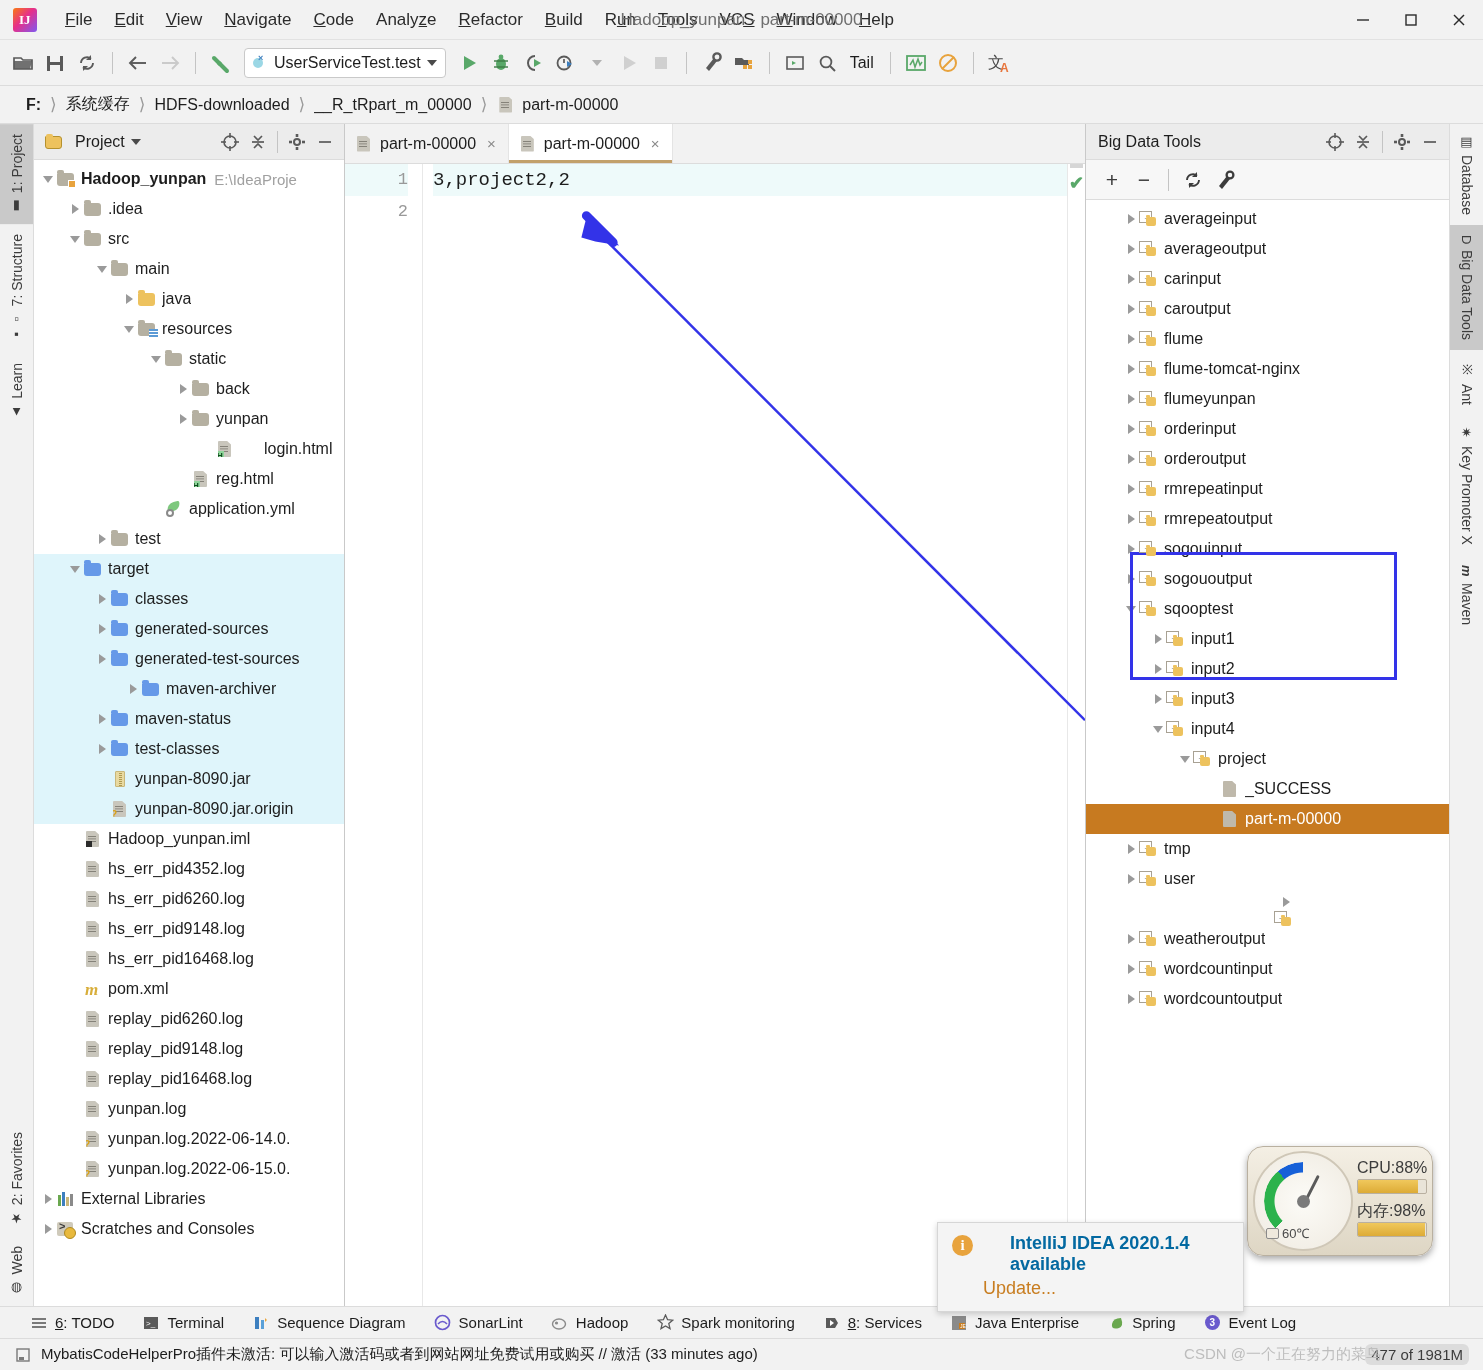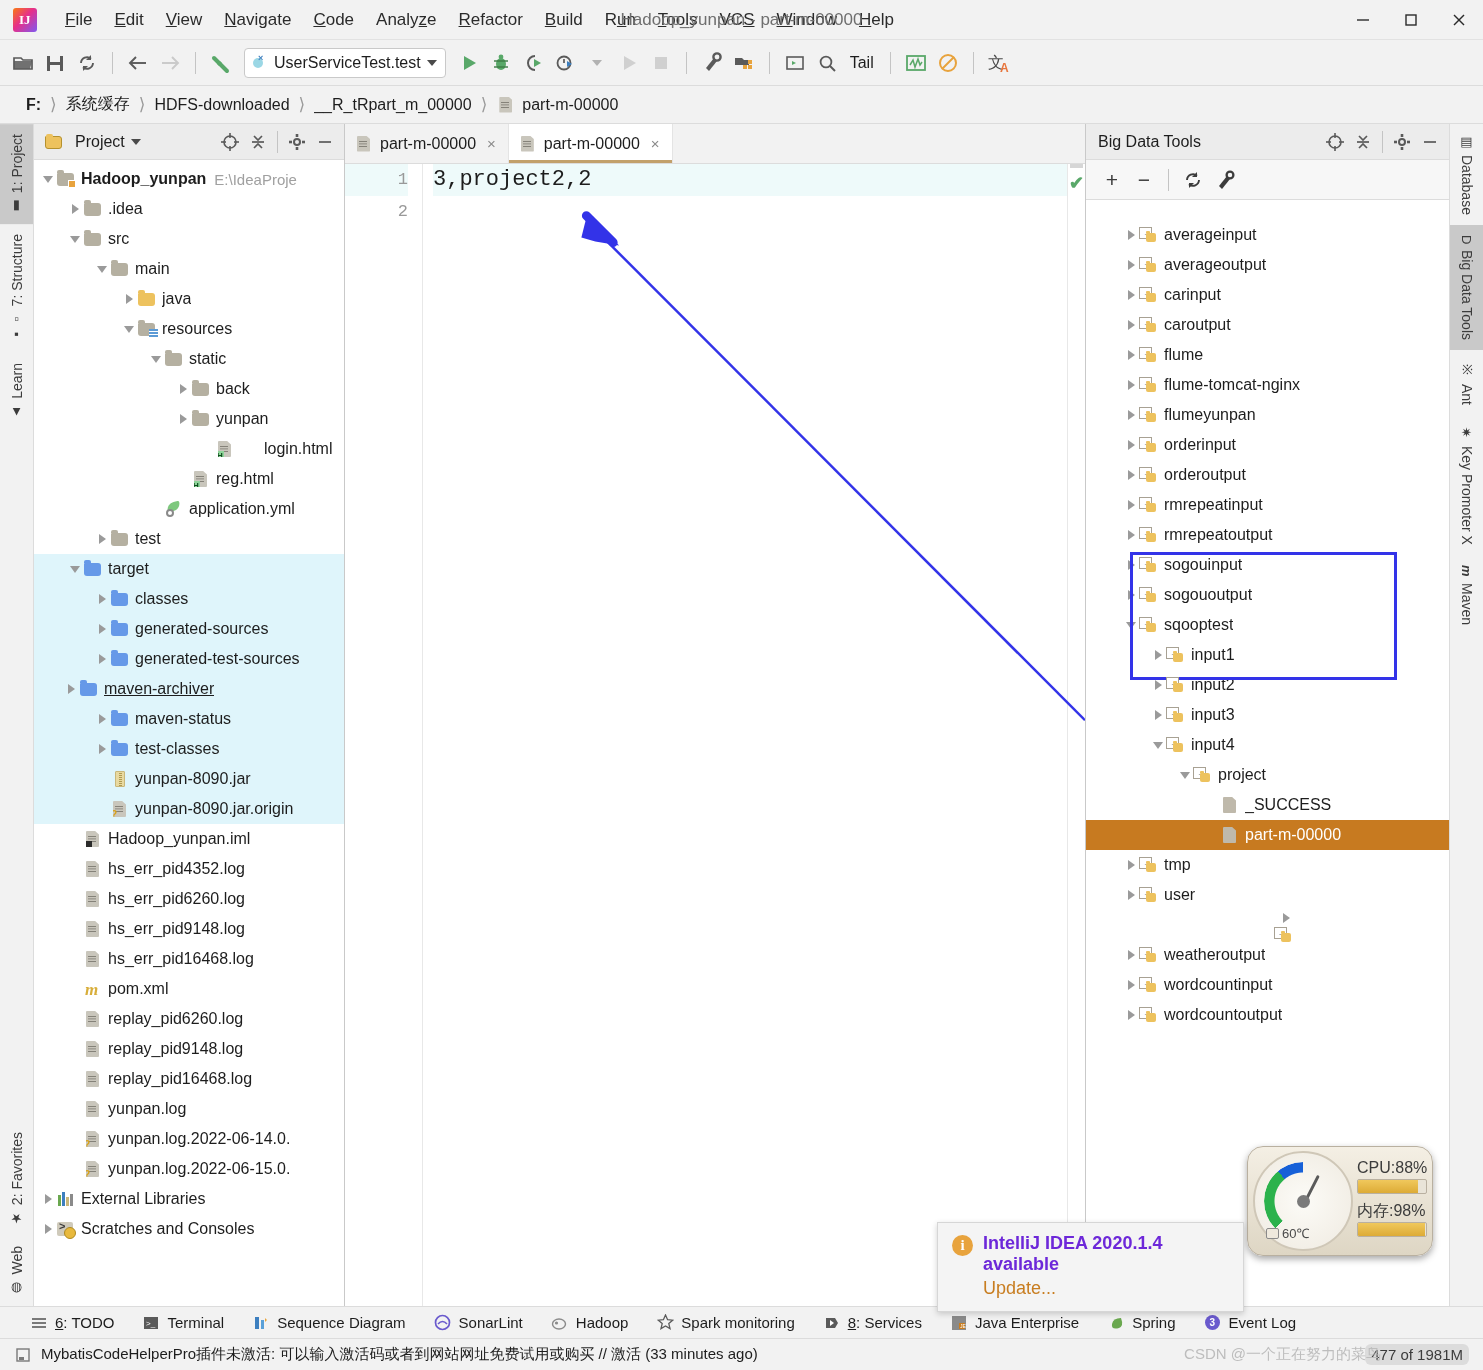--- a/index.html
+++ b/index.html
@@ -133,21 +133,21 @@
   .tab.active::after { content:""; position:absolute; left:0; right:0; bottom:0; height:3px; background:#c2a06a; }
   .tab .x { color:#8a8a8a; font-size:15px; margin-left:4px; }
   .tabicon { width:16px; height:18px; position:relative; flex:none;}
 
   .edbody { flex:1; display:flex; min-height:0; position:relative; background:#fff; }
   .gutter { width:78px; background:#fff; flex:none; text-align:right; padding-right:14px;
      font-family:"Liberation Mono", monospace; font-size:17px; color:#999; user-select:none;
      border-right:1px solid #e8e8e8;}
   .gutter div { height:32px; line-height:32px; }
   .gutter div.cur { background:#eefafa; }
-  .code { flex:1; font-family:"Liberation Mono", monospace; font-size:22px; color:#1d1d1d;
+  .code { flex:1; font-family:"Liberation Mono", monospace; font-size:19px; color:#1d1d1d;
      padding-left:10px; position:relative; }
   .code .line { height:32px; line-height:32px; }
   .code .line.cur { background:#eefafa; }
   .edmarker { width:18px; background:#fff; position:relative; flex:none; border-left:1px solid #e8e8e8;}
   .edmarker .chk { position:absolute; top:8px; left:1px; color:#59a869; font-size:18px; font-weight:bold; }
   .edmarker .trackTop { position:absolute; top:0; left:2px; right:2px; height:4px; background:#d6d6d6;}
 
   
   .anno { position:absolute; inset:0; pointer-events:none; }
 
@@ -191,21 +191,21 @@
   .gmeters { flex:1; padding-left:4px; }
   .gmeters .glabel { font-size:16px; color:#3c3c3c; line-height:19px; }
   .gbar { height:15px; background:#e9e4d8; border:1px solid #b9b0a0; border-radius:2px; margin:2px 0 7px 0; overflow:hidden;}
   .gbar i { display:block; height:100%; background:linear-gradient(#f0c85c,#ddab36); }
 
   
   .balloon { position:absolute; background:#f4f4f4; border:1px solid #d6d6d6; box-shadow:0 2px 6px rgba(0,0,0,.18);
      padding:10px 18px 12px 14px; display:flex; gap:10px; }
   .balloon .ibadge { width:21px; height:21px; border-radius:50%; background:#e8a33d; color:#fff; font-weight:bold;
      display:flex; align-items:center; justify-content:center; font-size:15px; font-family:"Liberation Serif",serif; flex:none; margin-top:2px;}
-  .balloon .btitle { font-size:18px; font-weight:bold; color:#6d28d9; }
+  .balloon .btitle { font-size:18px; font-weight:bold; color:#0369a1;margin-left:27px; }
   .balloon .blink { font-size:18px; color:#c87d20; margin-top:3px; cursor:pointer;}
 
   
   .toolwin-bar { height:32px; display:flex; align-items:center; background:#f2f2f2;
      border-top:1px solid #dcdcdc; padding-left:16px; gap:0; flex:none; font-size:15px;}
   .twb { display:flex; align-items:center; gap:7px; padding:3px 14px; cursor:default; white-space:nowrap;}
   .twb u { text-decoration:underline; }
   .statusbar { height:32px; display:flex; align-items:center; background:#f2f2f2;
      border-top:1px solid #dcdcdc; padding:0 14px; gap:9px; flex:none; font-size:15px; position:relative;}
   .statusbar .msg { color:#1d1d1d; white-space:nowrap; overflow:hidden; }
@@ -613,21 +613,21 @@
             </span>
             <span class="lbl">generated-sources</span>
           </div>
           <div class="row hl" style="padding-left: 60px;">
             <span class="arrow r"></span>
             <span class="ico">
               <span class="fold blue"></span>
             </span>
             <span class="lbl">generated-test-sources</span>
           </div>
-          <div class="row hl" style="padding-left: 29px; text-decoration: underline;">
+          <div class="row hl" style="padding-left: 91px;">
             <span class="arrow r"></span>
             <span class="ico">
               <span class="fold blue"></span>
             </span>
             <span class="lbl">maven-archiver</span>
           </div>
           <div class="row hl" style="padding-left: 60px;">
             <span class="arrow r"></span>
             <span class="ico">
               <span class="fold blue"></span>
@@ -881,21 +881,21 @@
         </span>
         <span class="bdtb">
           <svg width="20" height="20">
               <path d="M4 16 L12 6 l3 3 L7 19z" fill="#3c3c3c"></path>
               <circle cx="15" cy="5" r="3.4" fill="none" stroke="#3c3c3c" stroke-width="2.3"></circle>
             </svg>
         </span>
       </div>
       <div class="bdt-tree" id="bdt-tree">
         <div class="bdt-sel-box" style="left:44px; top:352px; right:52px; height:128px;"></div>
-          <div class="hrow" style="padding-left: 37px; margin-top: 16px;">
+          <div class="hrow" style="padding-left: 37px;">
             <span class="arrow r"></span>
             <span class="ico">
               <span class="hdfsfold">
                 <span class="sh"></span>
                 <span class="ar">→</span>
                 <span class="fo"></span>
               </span>
             </span>
             <span class="lbl">averageinput</span>
           </div>

